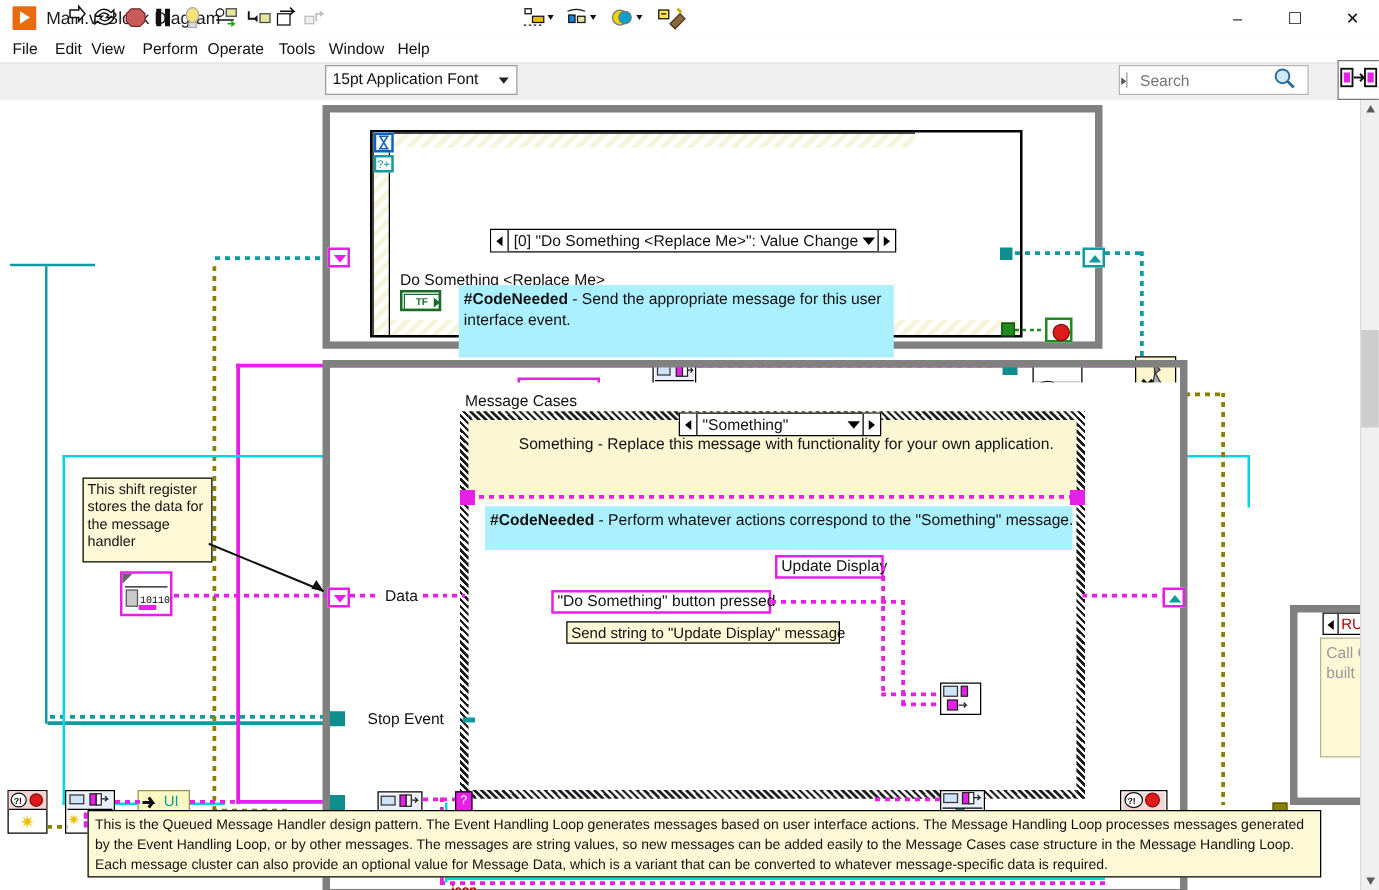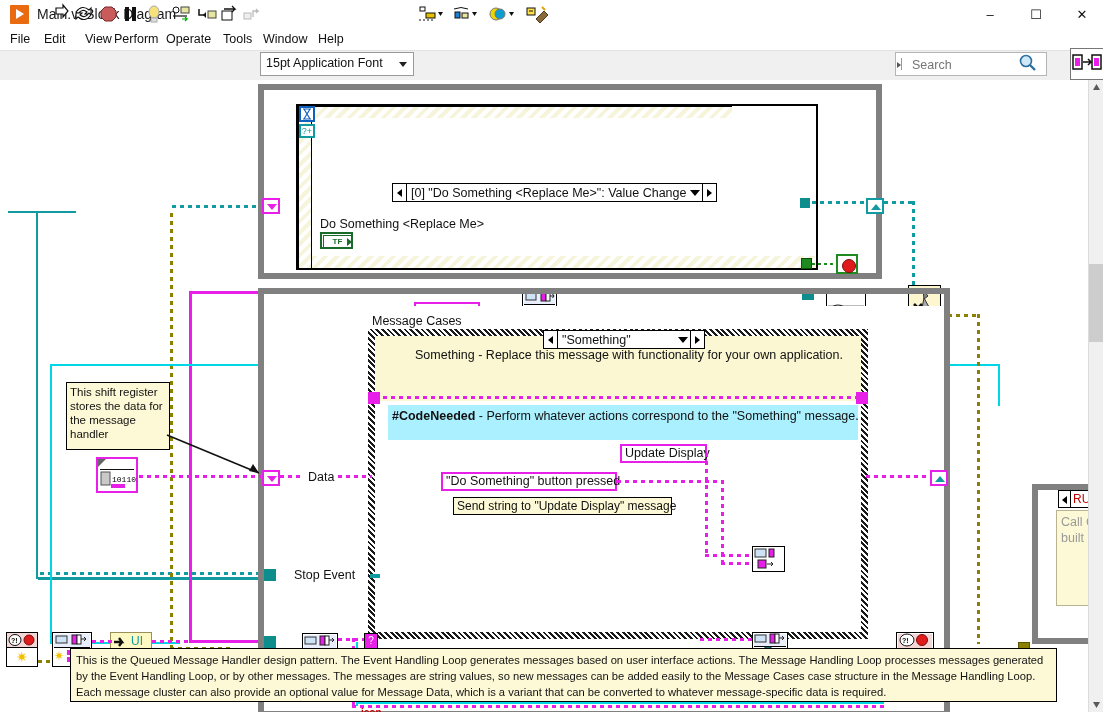--- a/index.html
+++ b/index.html
@@ -115,21 +115,21 @@
         <span>☐</span>
       </div>
     <div class="wbtn wclose">
         <span>✕</span>
       </div>
   </div>
 
   <div class="menubar">
     <div class="menuitem" style="left:5px">File</div>
     <div class="menuitem" style="left:39px">Edit</div>
-    <div class="menuitem" style="left:80px">View</div>
+    <div class="menuitem" style="left:68px">View</div>
     <div class="menuitem" style="left:109px">Perform</div>
     <div class="menuitem" style="left:161px">Operate</div>
     <div class="menuitem" style="left:218px">Tools</div>
     <div class="menuitem" style="left:258px">Window</div>
     <div class="menuitem" style="left:313px">Help</div>
   </div>
 
   <div class="toolbar"></div>
 
   <div class="tool" style="left:50px">
@@ -293,20 +293,25 @@
       <div class="rgt"></div>
     </div>
 
     <div class="labelplain" style="left:320px;top:137px">Do Something &lt;Replace Me&gt;</div>
 
     <div class="abs" style="left:320px;top:152px;width:33px;height:17px;background:#fff;border:2px solid #1a6b2a;box-sizing:border-box">
       <div style="position:absolute;left:1px;top:1px;width:27px;height:11px;border:1px solid #1a6b2a;font-size:8px;color:#1a6b2a;text-align:center;line-height:11px;font-weight:bold">TF</div>
       <div style="position:absolute;right:-1px;top:4px;border-top:4px solid transparent;border-bottom:4px solid transparent;border-left:5px solid #1a6b2a"></div>
     </div>
 
+    <div class="cyan abs" style="left:367px;top:148px;width:348px;height:58px;">
+      <div style="position:absolute;left:4px;top:3px;width:336px;font-size:12.5px;color:#111;line-height:17px">
+        <b>#CodeNeeded</b><span> - Send the appropriate message for this user interface event.</span>
+      </div>
+    </div>
 
     <div class="abs" style="left:316px;top:243px;width:47px;height:17px;background:#fff;border:1px solid #1a6b2a;box-sizing:border-box">
       <div style="position:absolute;left:0;top:0;width:4px;height:15px;background:#8a8a8a"></div>
       <div style="position:absolute;left:7px;top:1px;font-size:12px;color:#1a6b2a">NewVal</div>
     </div>
 
     <div class="magentalabel" style="left:414px;top:222px;width:66px;height:19px;line-height:15px">Something</div>
 
     <div class="node" style="left:522px;top:208px;width:35px;height:34px">
       <div style="position:absolute;left:1px;top:1px;width:31px;height:14px;background:#e8eefb;border-bottom:1px solid #000"></div>

